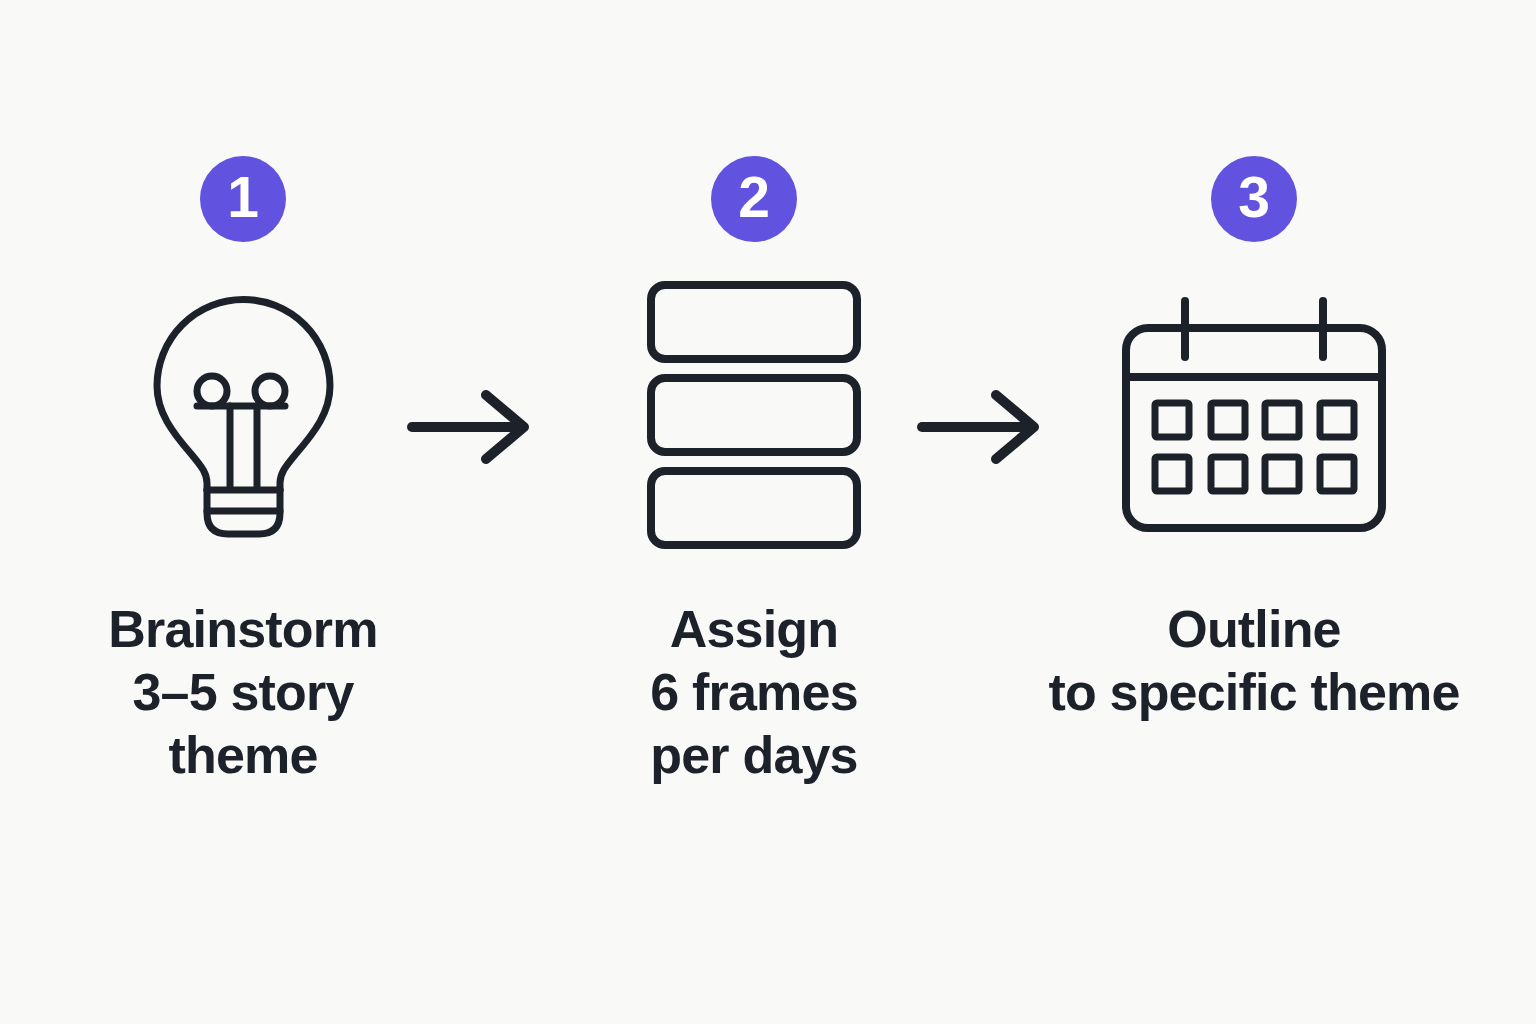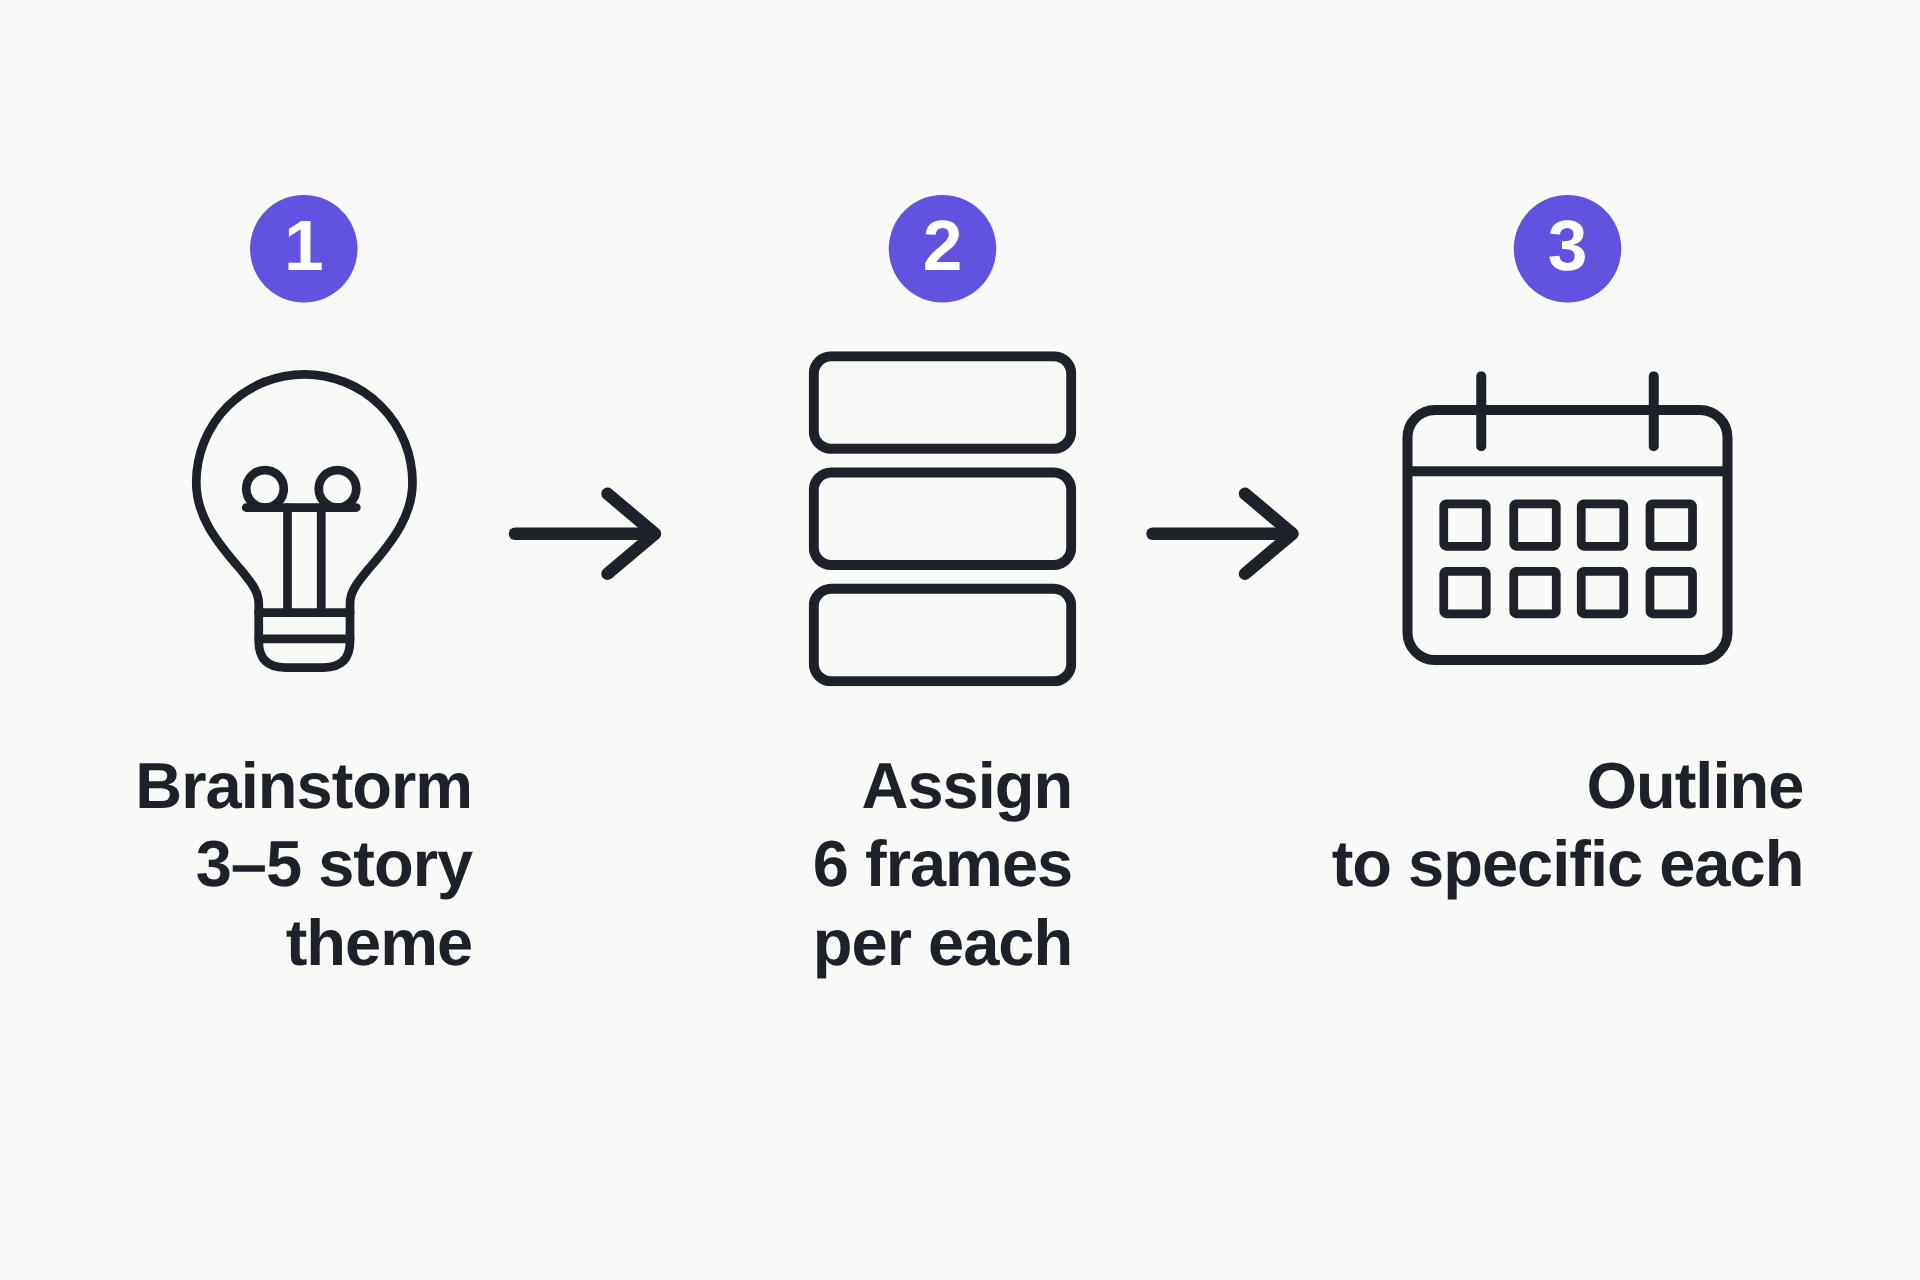--- a/index.html
+++ b/index.html
@@ -45,21 +45,21 @@
   .icon-band {
     height: 290px;
     margin-top: 28px;
     width: 100%;
     display: flex;
     align-items: center;
     justify-content: center;
   }
   .caption {
     margin-top: 38px;
-    text-align: right;
+    text-align: center;
     color: #1d212a;
     font-size: 52px;
     font-weight: 700;
     line-height: 63px;
     letter-spacing: -0.8px;
     white-space: nowrap;
   }
   .arrow {
     position: absolute;
     top: 387px;
@@ -116,21 +116,21 @@
     <div class="icon-band">
       <svg width="214" height="268" viewBox="0 0 214 268" fill="none" stroke="#1d212a" stroke-width="8" stroke-linejoin="round">
         <rect x="4" y="4" width="206" height="74" rx="14"></rect>
         <rect x="4" y="97" width="206" height="74" rx="14"></rect>
         <rect x="4" y="190" width="206" height="74" rx="14"></rect>
       </svg>
     </div>
     <div class="caption">
       <div>Assign</div>
       <div>6 frames</div>
-      <div>per each</div>
+      <div>per days</div>
     </div>
   </div>
 
   <div class="arrow arrow-2">
     <svg width="128" height="80" viewBox="0 0 128 80" fill="none" stroke="#1d212a" stroke-width="10" stroke-linecap="round" stroke-linejoin="round">
       <line x1="6" y1="40" x2="114" y2="40"></line>
       <polyline points="80,8 118,40 80,72"></polyline>
     </svg>
   </div>
 
@@ -151,17 +151,17 @@
           <rect x="199" y="106" width="34" height="34" rx="2"></rect>
           <rect x="34" y="160" width="34" height="34" rx="2"></rect>
           <rect x="90" y="160" width="34" height="34" rx="2"></rect>
           <rect x="144" y="160" width="34" height="34" rx="2"></rect>
           <rect x="199" y="160" width="34" height="34" rx="2"></rect>
         </g>
       </svg>
     </div>
     <div class="caption">
       <div>Outline</div>
-      <div>to specific each</div>
+      <div>to specific theme</div>
     </div>
   </div>
 
 </div>
 
 </body></html>

